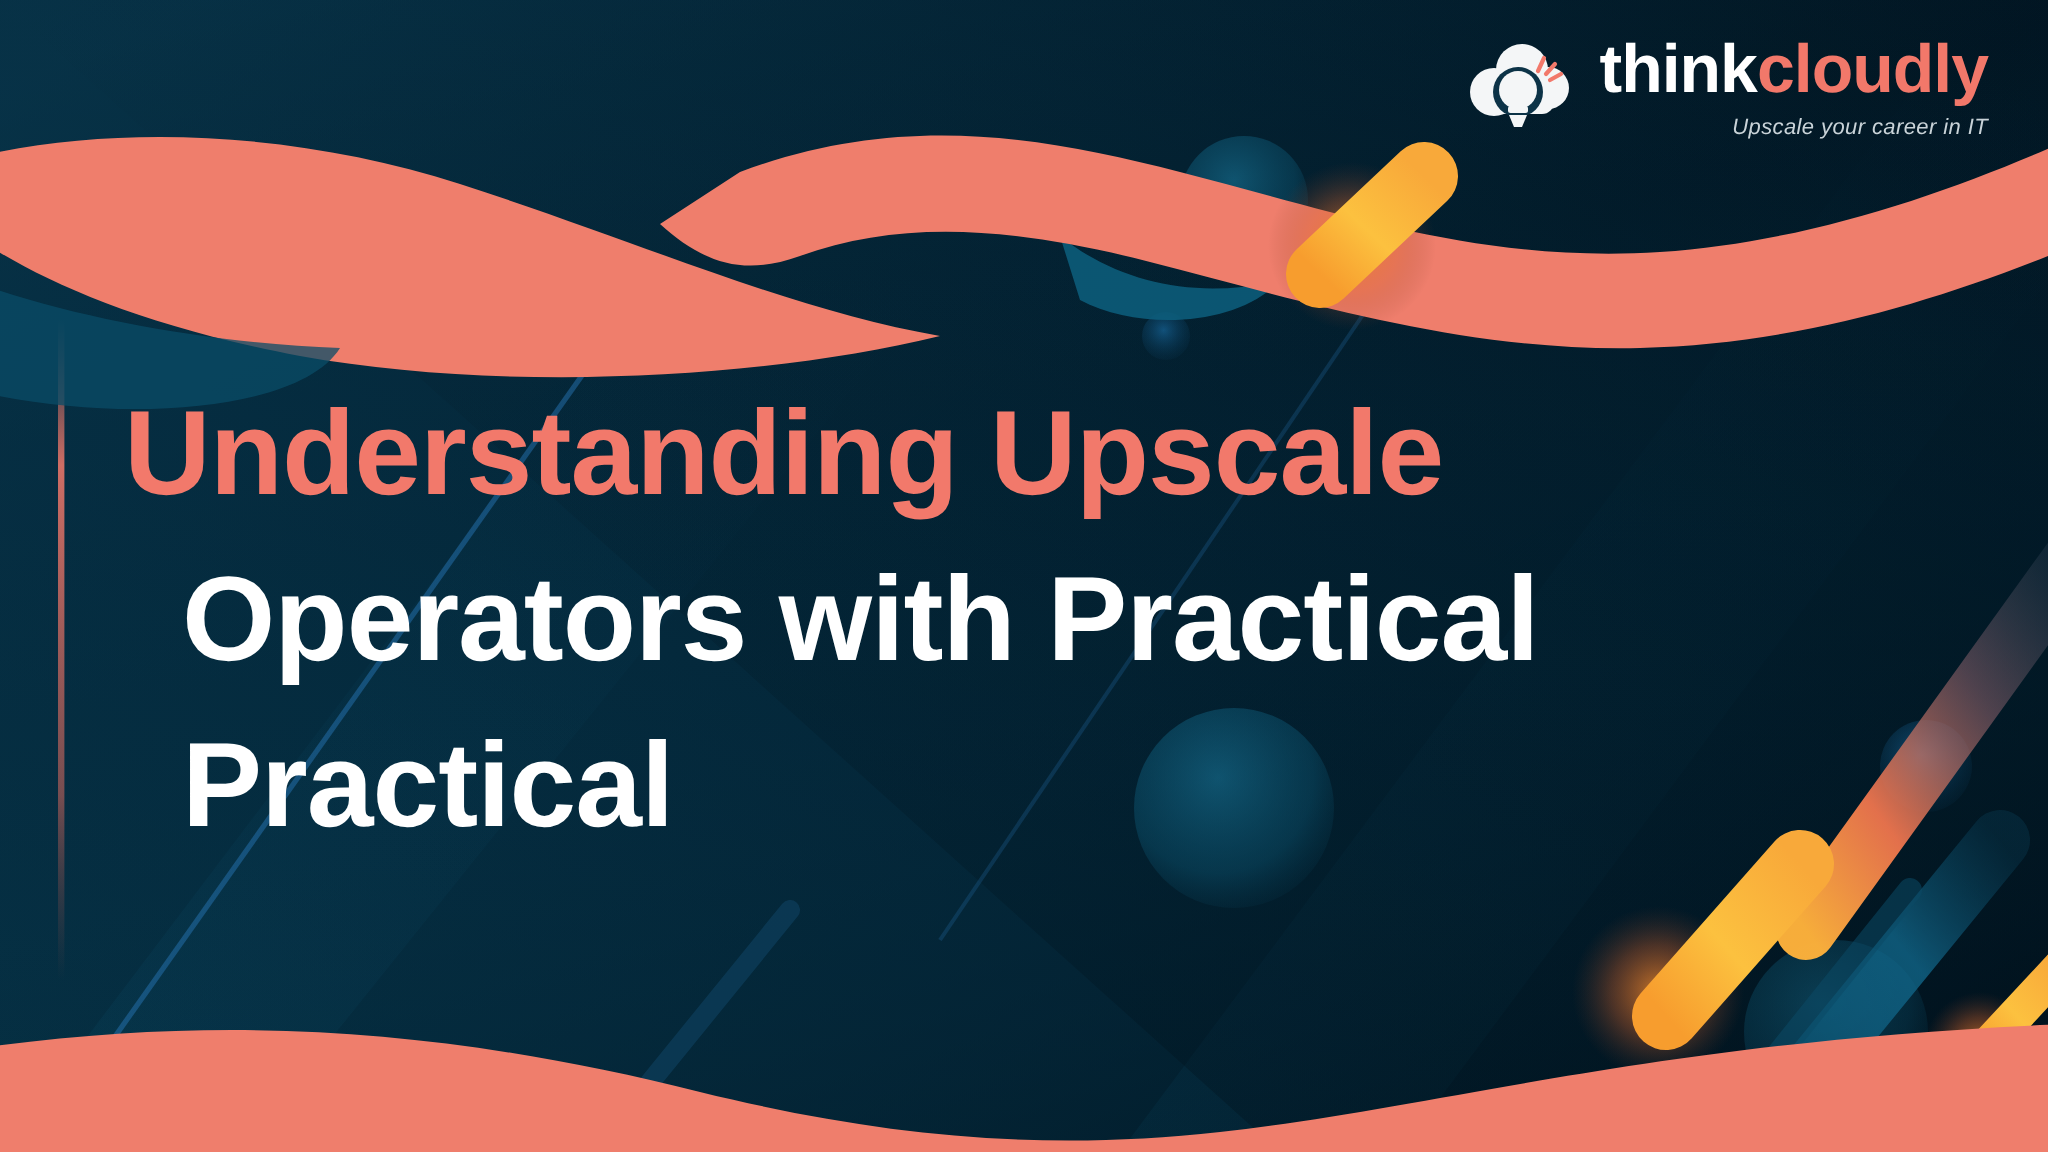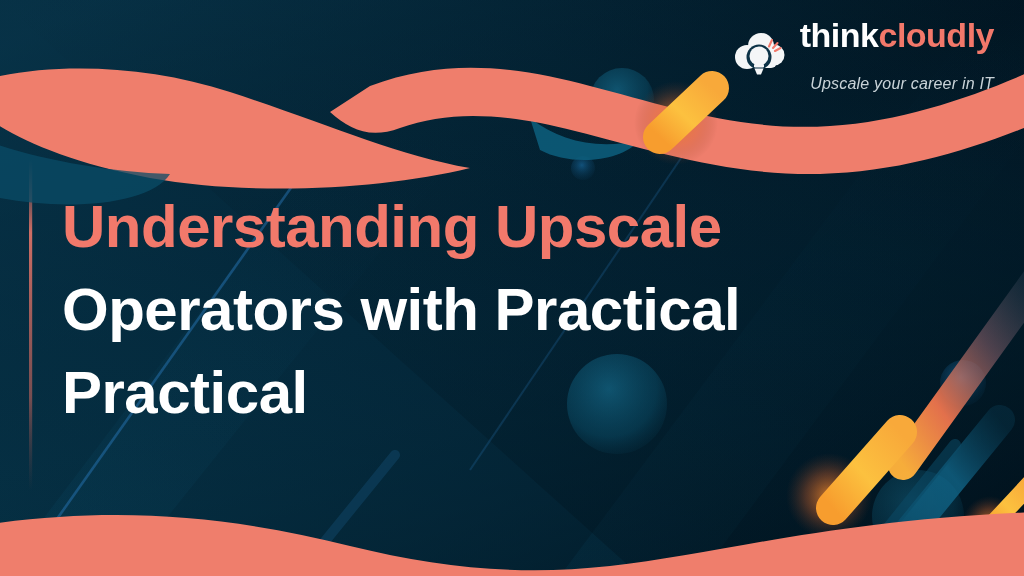--- a/index.html
+++ b/index.html
@@ -46,22 +46,22 @@
   }
   #logo-wordmark {
     font-size: 34px;
     font-weight: 700;
     letter-spacing: -0.5px;
     white-space: nowrap;
   }
   .wm-think { color: #ffffff; }
   .wm-cloudly { color: #f2786a; }
   #logo-tagline {
-    margin-top: 24px;
-    font-size: 16px;
+    margin-top: 7px;
+    font-size: 11px;
     font-style: italic;
     color: #c9d3d8;
     letter-spacing: 0.2px;
     white-space: nowrap;
   }
 
   
   #title-block {
     position: absolute;
     left: 62px;
@@ -71,21 +71,21 @@
   }
   .title-line {
     font-size: 60px;
     font-weight: 700;
     line-height: 1.38;
     letter-spacing: -0.5px;
     white-space: nowrap;
     margin: 0;
   }
   .title-accent { color: #f2796b; }
-  .title-plain  { color: #ffffff; }
+  .title-plain  { color: #ffffff; margin-left: 29px; }
 </style>
 </head>
 <body>
 
 <div id="banner">
 
   <svg id="bg-svg" viewBox="0 0 1024 576" preserveAspectRatio="none" xmlns="http://www.w3.org/2000/svg">
     <defs>
       <linearGradient id="bgGrad" x1="0" y1="1" x2="1" y2="0">
         <stop offset="0%" stop-color="#063246"></stop>

